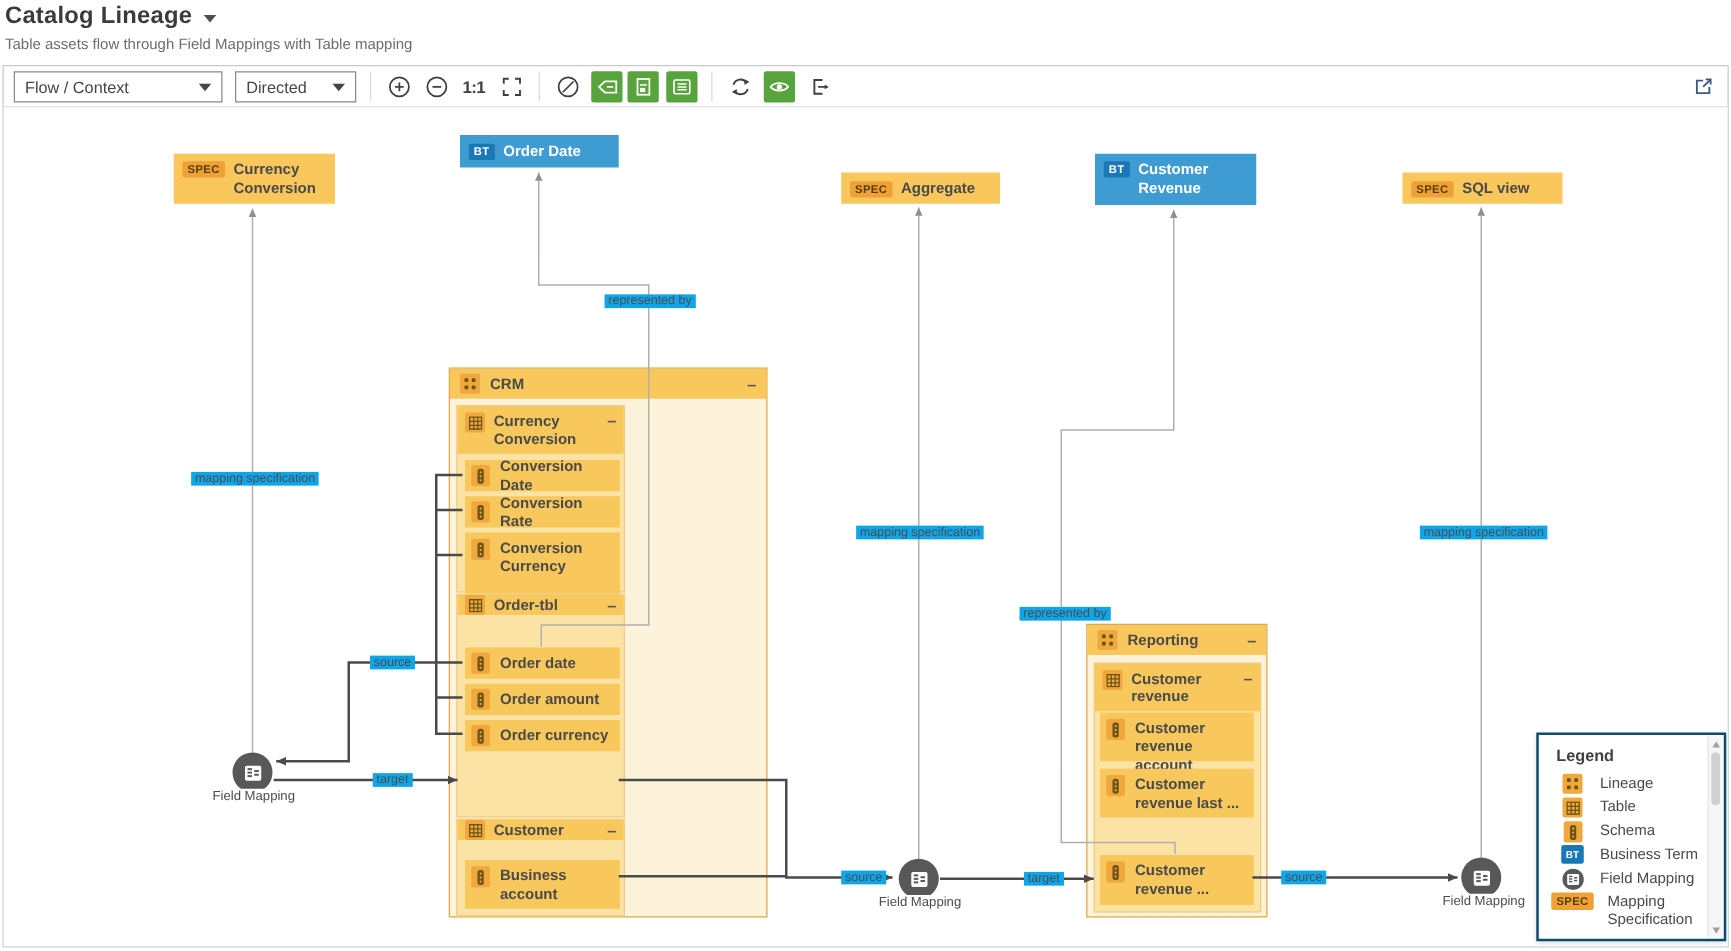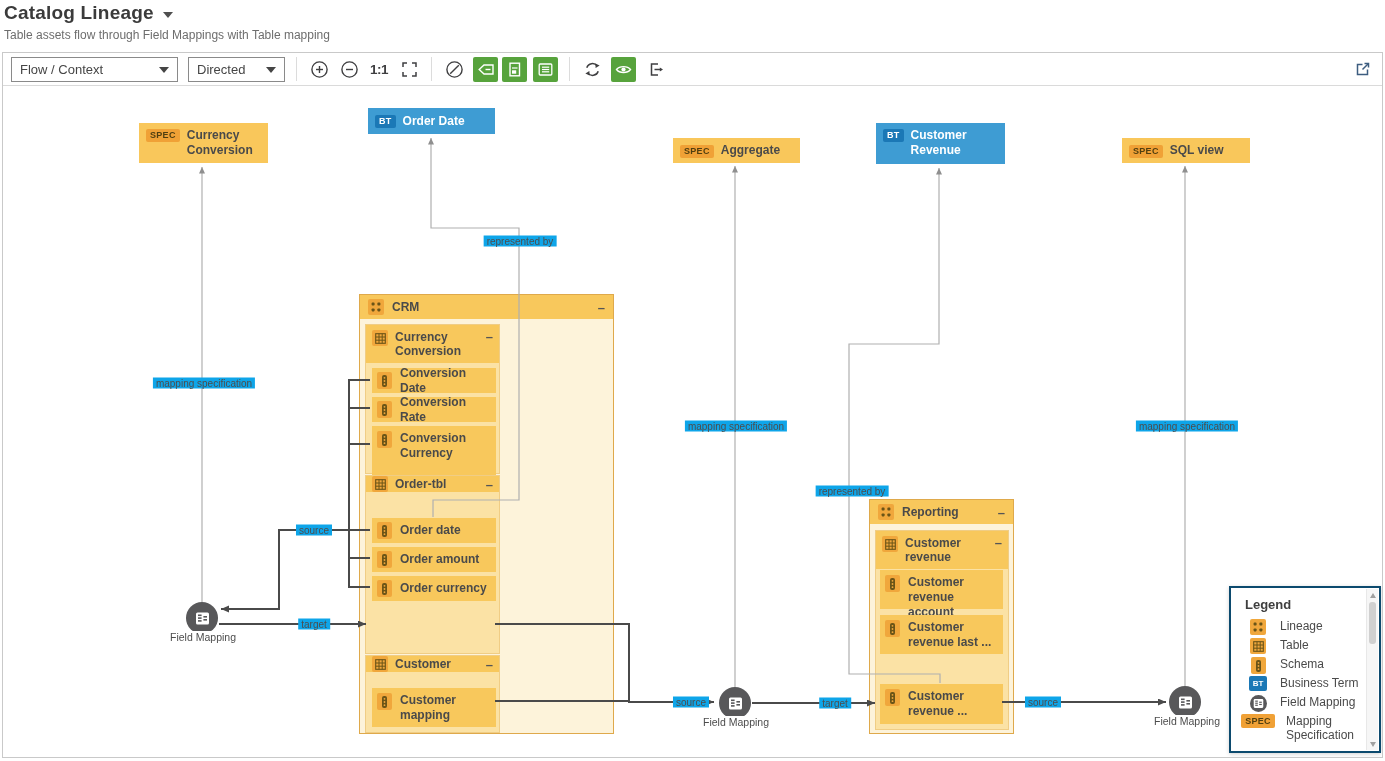--- a/index.html
+++ b/index.html
@@ -317,21 +317,21 @@
         </div>
         <div class="col-row tall" style="left:12px;top:393px;width:124px;height:39px">
           <span class="icon-badge ib-col">
               <svg width="9" height="14" viewBox="0 0 9 14">
                 <rect x="2" y="1" width="5" height="12" rx="2" fill="#6b5417"></rect>
                 <circle cx="4.5" cy="3.8" r="0.9" fill="#f0a73c"></circle>
                 <circle cx="4.5" cy="7" r="0.9" fill="#f0a73c"></circle>
                 <circle cx="4.5" cy="10.2" r="0.9" fill="#f0a73c"></circle>
               </svg>
             </span>
-          <span class="row-label" style="width:80px">Customer mapping</span>
+          <span class="row-label" style="width:80px">Business account</span>
         </div>
       </div>
 
       <div class="group" style="left:866px;top:413px;width:145px;height:235px">
         <div class="group-header">
           <span class="icon-badge ib-schema">
             <svg width="10" height="10" viewBox="0 0 10 10">
                 <g fill="#6b5417">
                   <rect x="0.6" y="0.6" width="3" height="3" rx="0.8"></rect>
                   <rect x="6.4" y="0.6" width="3" height="3" rx="0.8"></rect>

